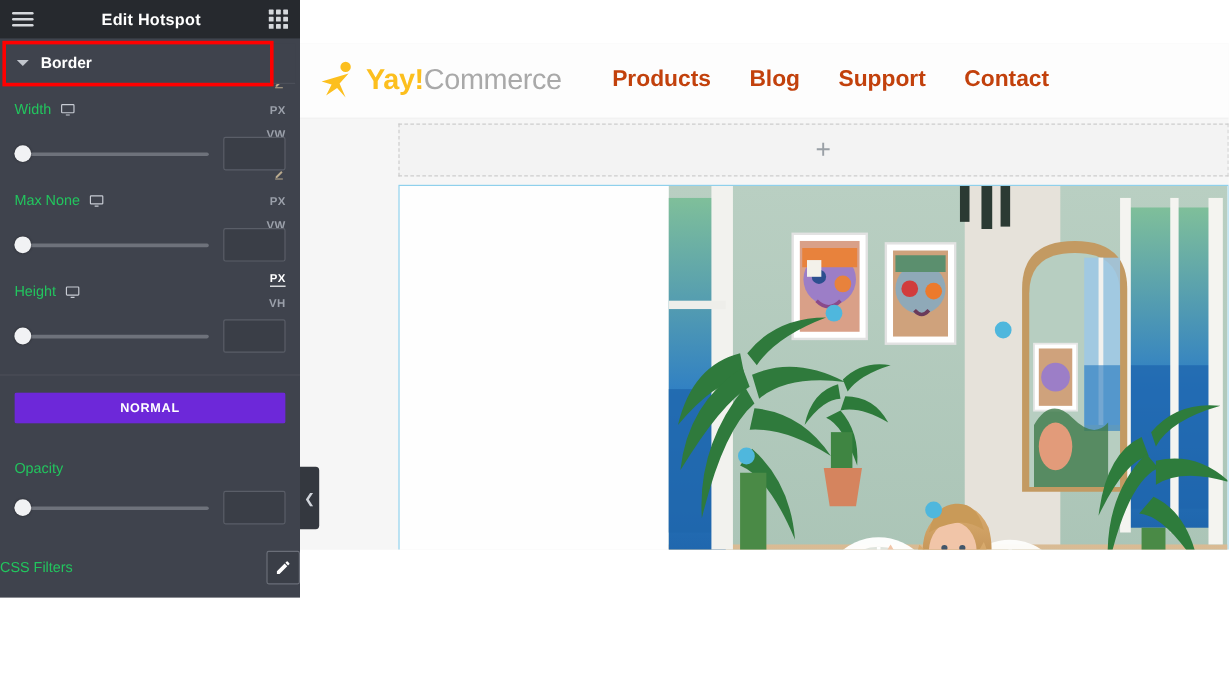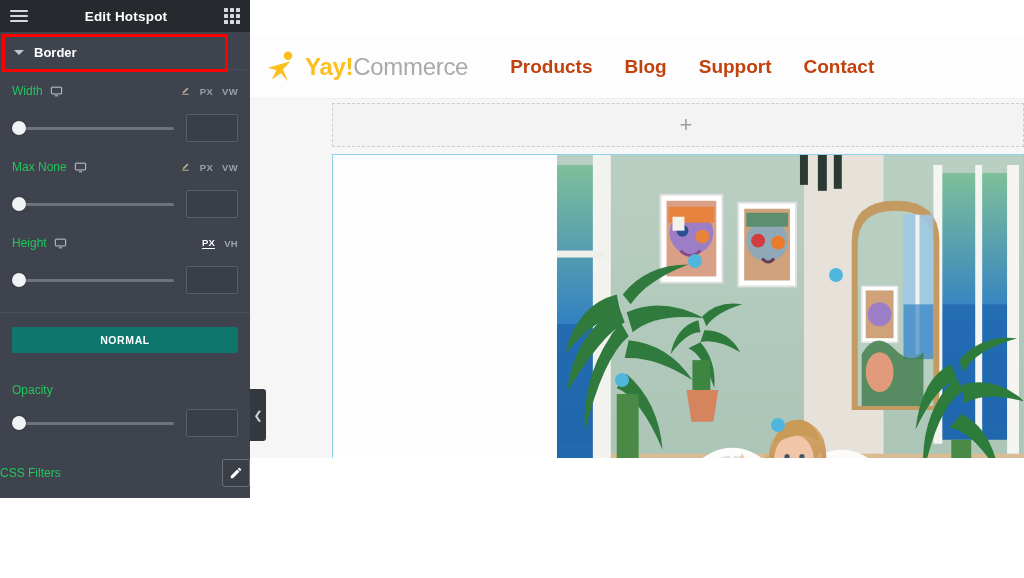--- a/index.html
+++ b/index.html
@@ -69,21 +69,21 @@
     position: absolute; left: 2px; top: 2px;
     width: 226px; height: 38px;
     border: 3px solid #ff0000; pointer-events: none;
   }
 
   
   .ctrl { padding: 12px 12px 4px 12px; }
   .ctrl-top { display: flex; align-items: center; height: 18px; }
   .ctrl-label { color: #22c55e; font-size: 12px; }
   .monitor-ico { margin-left: 7px; display: flex; align-items: center; }
-  .units { margin-left: auto; display: flex; align-items: center; gap: 9px; }
+  .units { margin-left: auto; display: flex; align-items: flex-end; gap: 9px; flex-direction: column; }
   .unit {
     color: #9ba0aa; font-size: 9.5px; font-weight: bold;
     cursor: pointer; letter-spacing: .3px;
   }
   .unit.active { color: #ffffff; border-bottom: 1px solid #ffffff; }
   .unit.custom { color: #b9aa8e; }
   .slider-row { display: flex; align-items: center; gap: 12px; margin-top: 14px; }
   .slider { flex: 1; position: relative; height: 14px; display: flex; align-items: center; }
   .slider .track { width: 100%; height: 3px; background: #6e727b; border-radius: 2px; }
   .slider .knob {
@@ -100,21 +100,21 @@
 
   .divider { height: 1px; background: #4b4f59; margin: 14px 0 0 0; }
 
   
   .seg { display: flex; margin: 14px 12px 0 12px; height: 26px; border-radius: 2px; overflow: hidden; }
   .seg div {
     flex: 1; display: flex; align-items: center; justify-content: center;
     font-size: 10.5px; font-weight: bold; letter-spacing: .6px;
     color: #ffffff; background: #33373e; cursor: pointer;
   }
-  .seg div.on { background: #0f766e; }
+  .seg div.on { background: #6d28d9; }
 
   .row-simple { display: flex; align-items: center; padding: 0 0; margin-top: 18px; }
   .row-simple .ctrl-label { flex: 1; }
   .pencil-btn {
     width: 28px; height: 28px; background: #3a3e47;
     border: 1px solid #6a6e78; border-radius: 2px;
     display: flex; align-items: center; justify-content: center; cursor: pointer;
   }
   .select-box {
     width: 112px; height: 26px; background: #2f333a;

